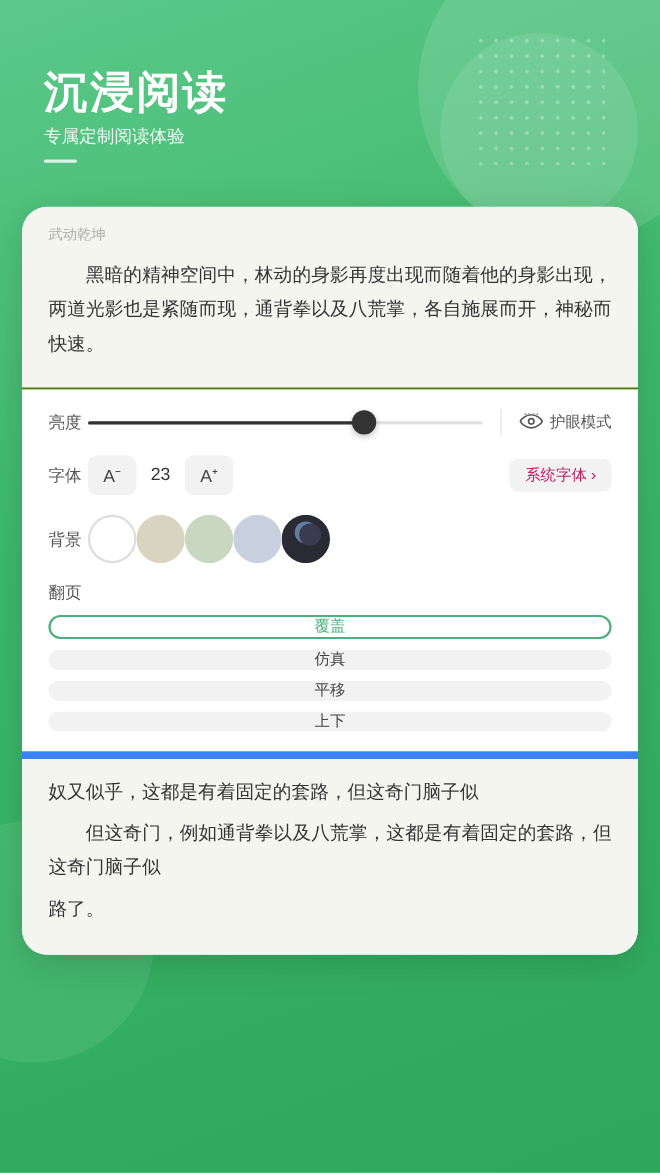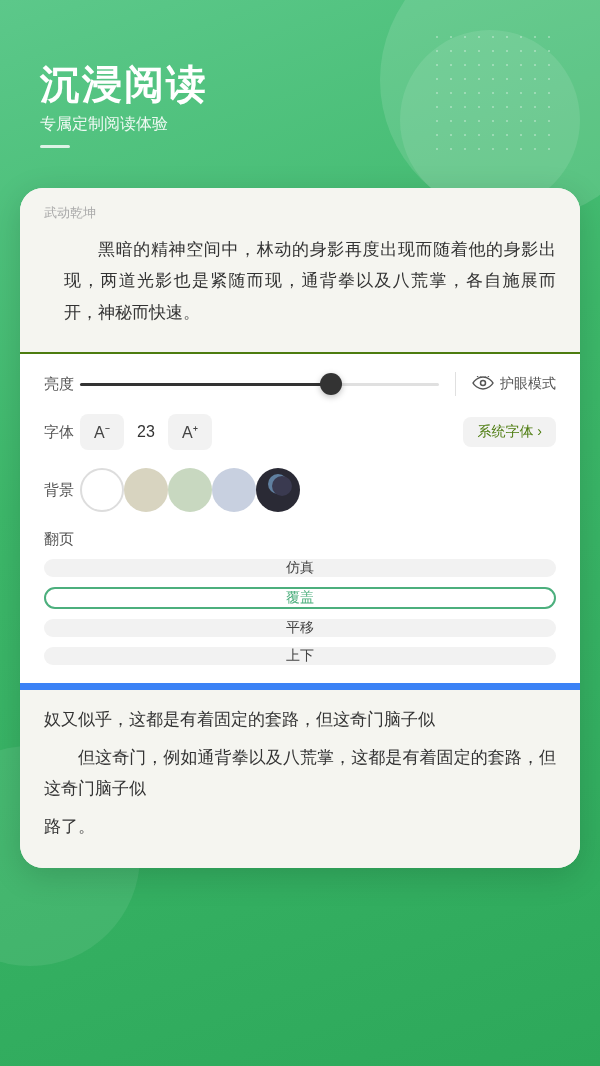--- a/index.html
+++ b/index.html
@@ -107,21 +107,20 @@
       font-size: 13px;
       color: #aaa;
       margin-bottom: 12px;
     }
 
     .reading-text {
       font-size: 17px;
       line-height: 1.85;
       color: #333;
       text-align: justify;
-      margin-left: 20px;
     }
 
     .reading-text p {
       margin-bottom: 8px;
     }
 
     .reading-text .indent {
       text-indent: 2em;
     }
 
@@ -244,21 +243,21 @@
       text-align: center;
     }
 
     .font-type-btn {
       margin-left: auto;
       padding: 6px 14px;
       border-radius: 8px;
       background: #f2f2f2;
       border: none;
       font-size: 14px;
-      color: #4d7c0f;
+      color: #be185d;
       cursor: pointer;
       white-space: nowrap;
     }
 
     
     .bg-row {
       display: flex;
       align-items: center;
       margin-bottom: 18px;
     }
@@ -403,22 +402,22 @@
       <div class="bg-circle bg-beige"></div>
       <div class="bg-circle bg-green-light"></div>
       <div class="bg-circle bg-blue-light"></div>
       <div class="bg-circle bg-dark">
         <div class="bg-dark-moon"></div>
       </div>
     </div>
 
     <div class="pageturn-row">
       <div class="control-label">翻页</div>
+      <button class="pageturn-btn active">覆盖</button>
       <button class="pageturn-btn">仿真</button>
-      <button class="pageturn-btn active">覆盖</button>
       <button class="pageturn-btn">平移</button>
       <button class="pageturn-btn">上下</button>
     </div>
 
   </div>
 
   <div class="reading-bottom">
     <div class="reading-bottom-text">
       <p>奴又似乎，这都是有着固定的套路，但这奇门脑子似</p>
       <p class="indent">但这奇门，例如通背拳以及八荒掌，这都是有着固定的套路，但这奇门脑子似</p>

